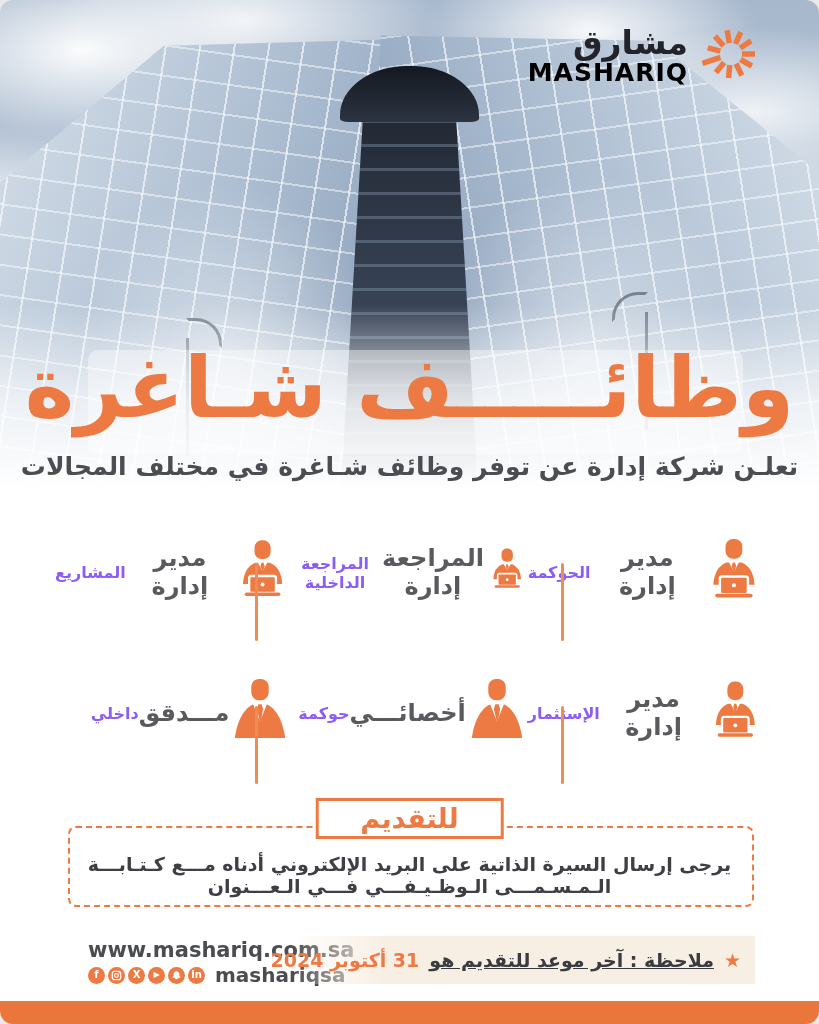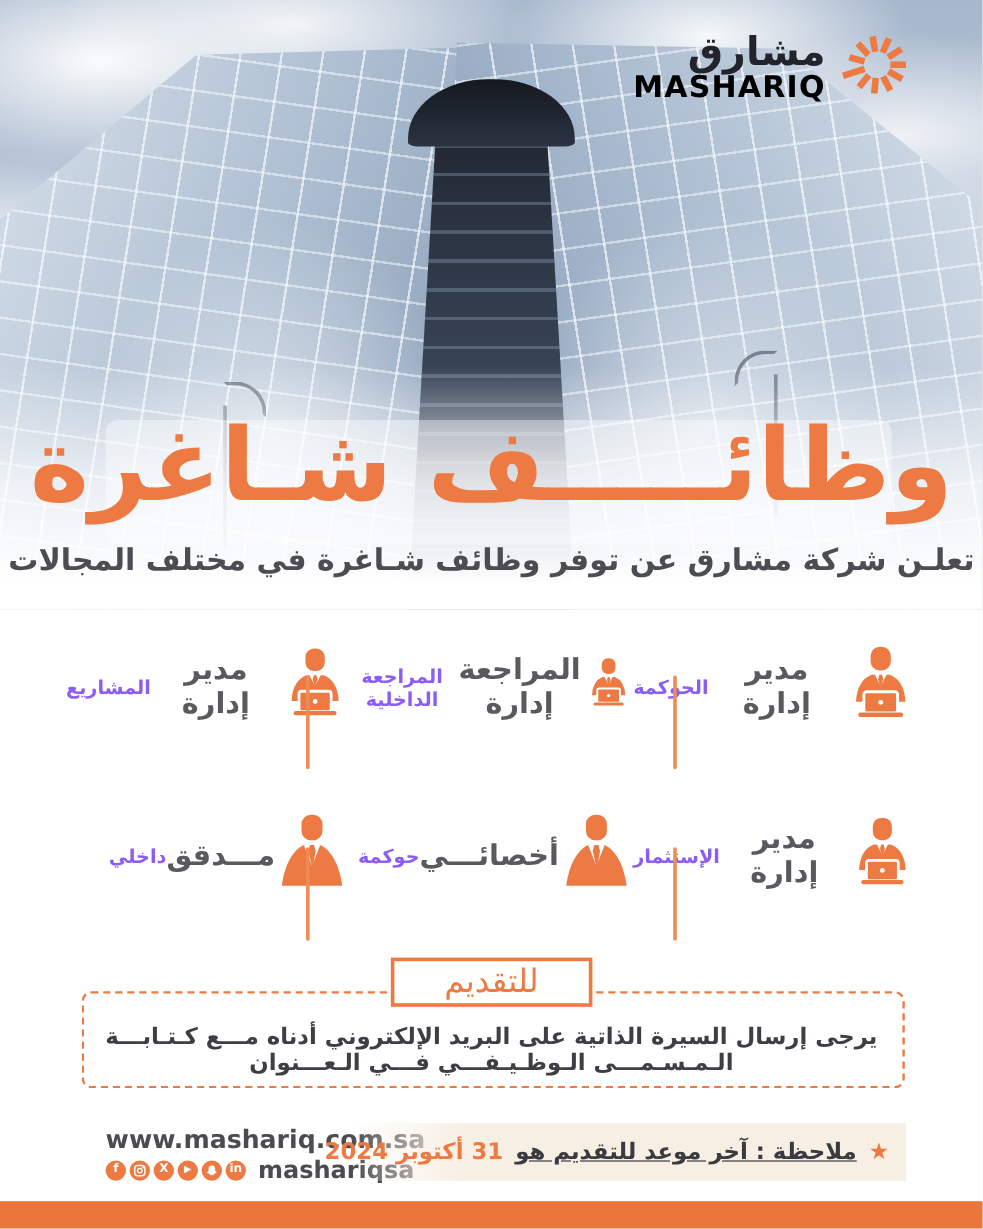--- a/index.html
+++ b/index.html
@@ -1,18 +1,18 @@
 <!DOCTYPE html>
 <html lang="ar" dir="rtl"><head>
 <meta charset="utf-8">
 <style>
   * { margin:0; padding:0; box-sizing:border-box; }
   html,body { background:#e9e9e9; }
   body { font-family:"DejaVu Sans", sans-serif; }
-  .poster { position:relative; width:819px; height:1024px; margin:0 auto; background:#ffffff; overflow:hidden; }
+  .poster { position:relative; width:819px; height:1024px; margin:0 auto; background:#ffffff; overflow:hidden;border-radius:13px; }
 
   
   .hero { position:absolute; left:0; top:0; width:819px; height:508px; overflow:hidden; }
   .sky { position:absolute; inset:0;
     background:
       radial-gradient(ellipse 270px 130px at 10% 10%, rgba(255,255,255,.95), rgba(255,255,255,0) 70%),
       radial-gradient(ellipse 320px 150px at -2% 45%, rgba(255,255,255,.9), rgba(255,255,255,0) 70%),
       radial-gradient(ellipse 280px 120px at 30% 4%, rgba(255,255,255,.85), rgba(255,255,255,0) 70%),
       radial-gradient(ellipse 240px 110px at 72% 6%, rgba(255,255,255,.9), rgba(255,255,255,0) 70%),
       radial-gradient(ellipse 340px 160px at 102% 50%, rgba(255,255,255,.85), rgba(255,255,255,0) 70%),
@@ -81,21 +81,21 @@
   .vdiv-a1 { right:200px; top:60px; height:78px; }
   .vdiv-b1 { left:200px;  top:60px; height:78px; }
   .vdiv-a2 { right:200px; top:203px; height:78px; }
   .vdiv-b2 { left:200px;  top:203px; height:78px; }
 
   
   .dashed-box { position:absolute; left:68px; top:826px; width:686px; height:81px;
     border:2px dashed #ED7A42; border-radius:8px; }
   .apply-label { position:absolute; top:798px; left:50%; transform:translateX(-50%);
     background:#fff; border:3px solid #ED7A42; padding:2px 42px;
-    font-size:27px; font-weight:400; color:#ED7A42; white-space:nowrap; }
+    font-size:27px; font-weight:700; color:#ED7A42; white-space:nowrap; }
   .instruction { position:absolute; top:853px; left:80px; right:80px; text-align:center;
     font-size:19px; font-weight:700; color:#3E3F44; }
   .email-box { position:absolute; top:886px; left:50%; transform:translateX(-50%);
     background:#fff; border:3px solid #ED7A42; padding:2px 26px; direction:ltr;
     font-size:25px; font-weight:700; color:#ED7A42; white-space:nowrap; cursor:pointer; }
 
   
   .website { position:absolute; left:88px; top:938px; direction:ltr;
     font-size:21px; font-weight:700; color:#4B4C50; cursor:pointer; }
   .social-row { position:absolute; left:88px; top:963px; direction:ltr;
@@ -148,21 +148,21 @@
         <line x1="21.5" y1="33.4" x2="3.5" y2="39.3"></line>
         <line x1="25.1" y1="38.5" x2="16.9" y2="48.6"></line>
         <line x1="30.8" y1="40.9" x2="29.5" y2="53.9"></line>
         <line x1="37" y1="39.8" x2="42.9" y2="51.4"></line>
         <line x1="41.5" y1="35.5" x2="52.8" y2="42"></line>
       </g>
     </svg>
   </div>
 
   <h1 class="main-title">وظائـــــف شـاغرة</h1>
-  <div class="subtitle">تعلـن شركة مشارق عن توفر وظائف شـاغرة في مختلف المجالات</div>
+  <div class="subtitle">تعلـن شركة إدارة عن توفر وظائف شـاغرة في مختلف المجالات</div>
 
   <div class="jobs">
     <div class="vdiv vdiv-a1"></div>
     <div class="vdiv vdiv-b1"></div>
     <div class="vdiv vdiv-a2"></div>
     <div class="vdiv vdiv-b2"></div>
 
     <div class="jobs-row jobs-row-1">
       <div class="job">
         <svg class="job-icon" viewBox="0 0 64 64">

